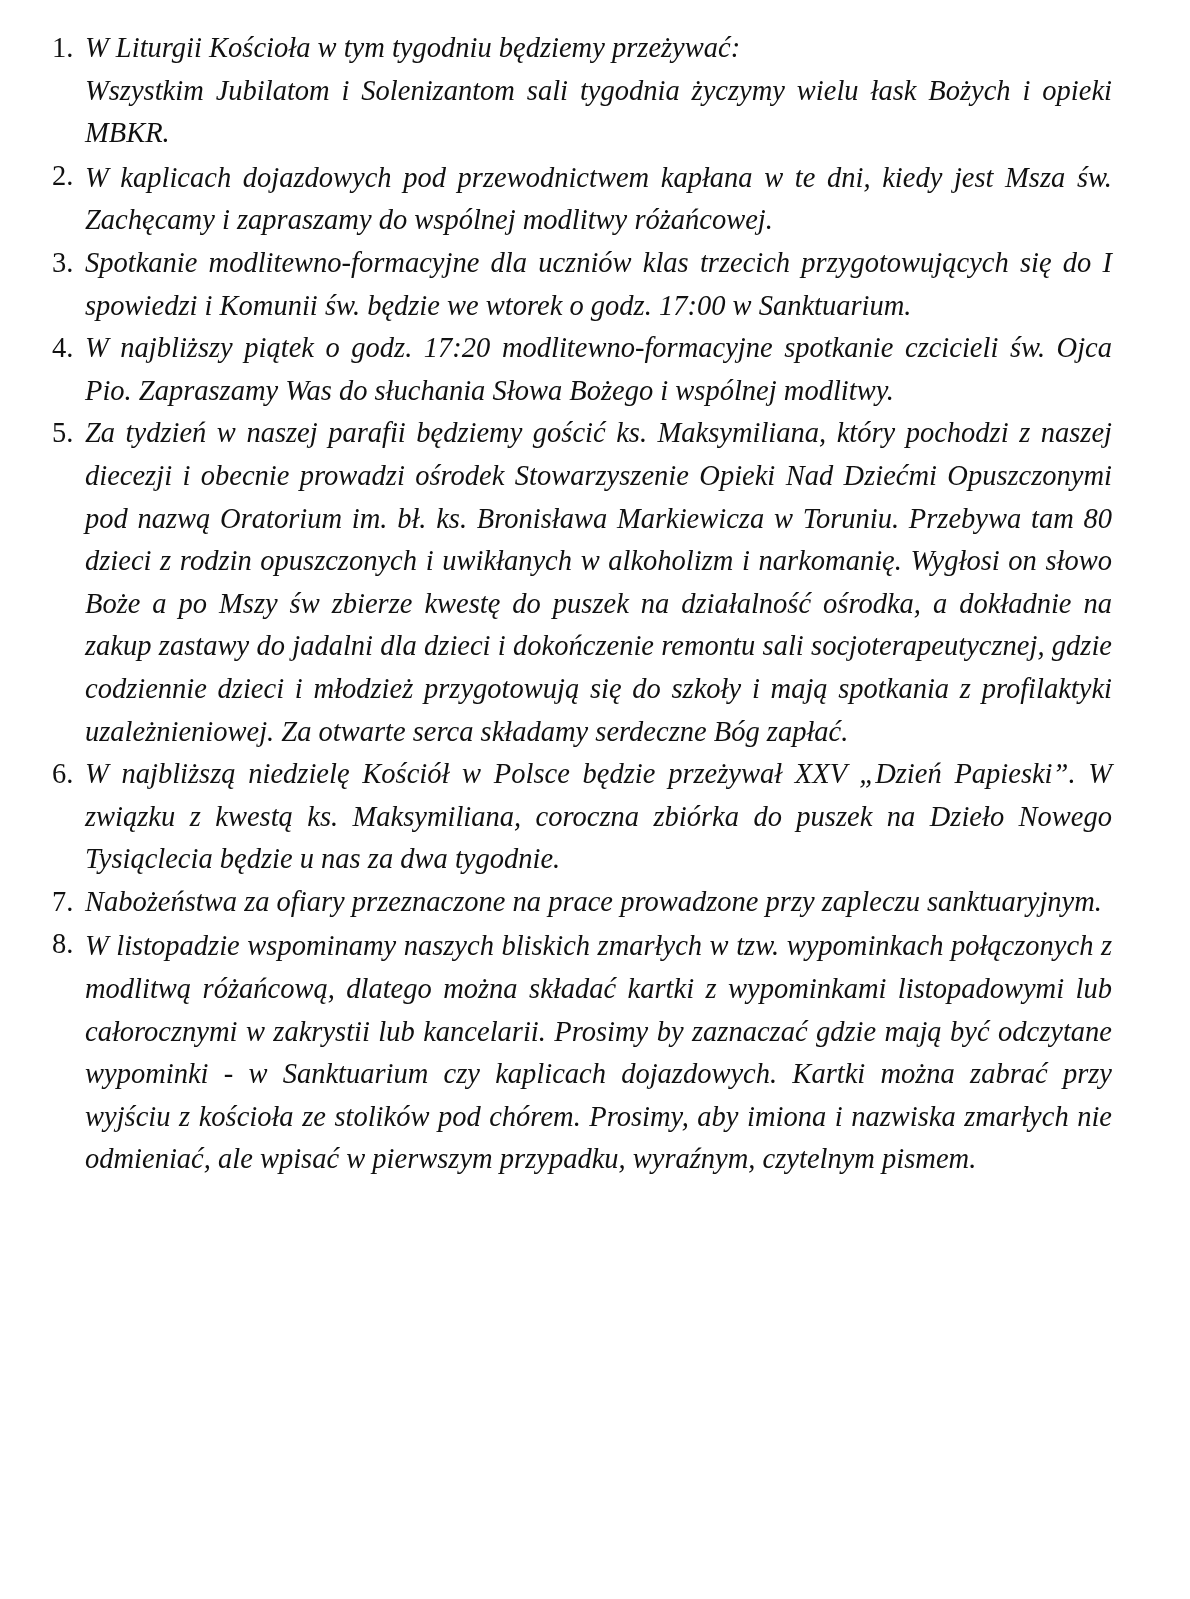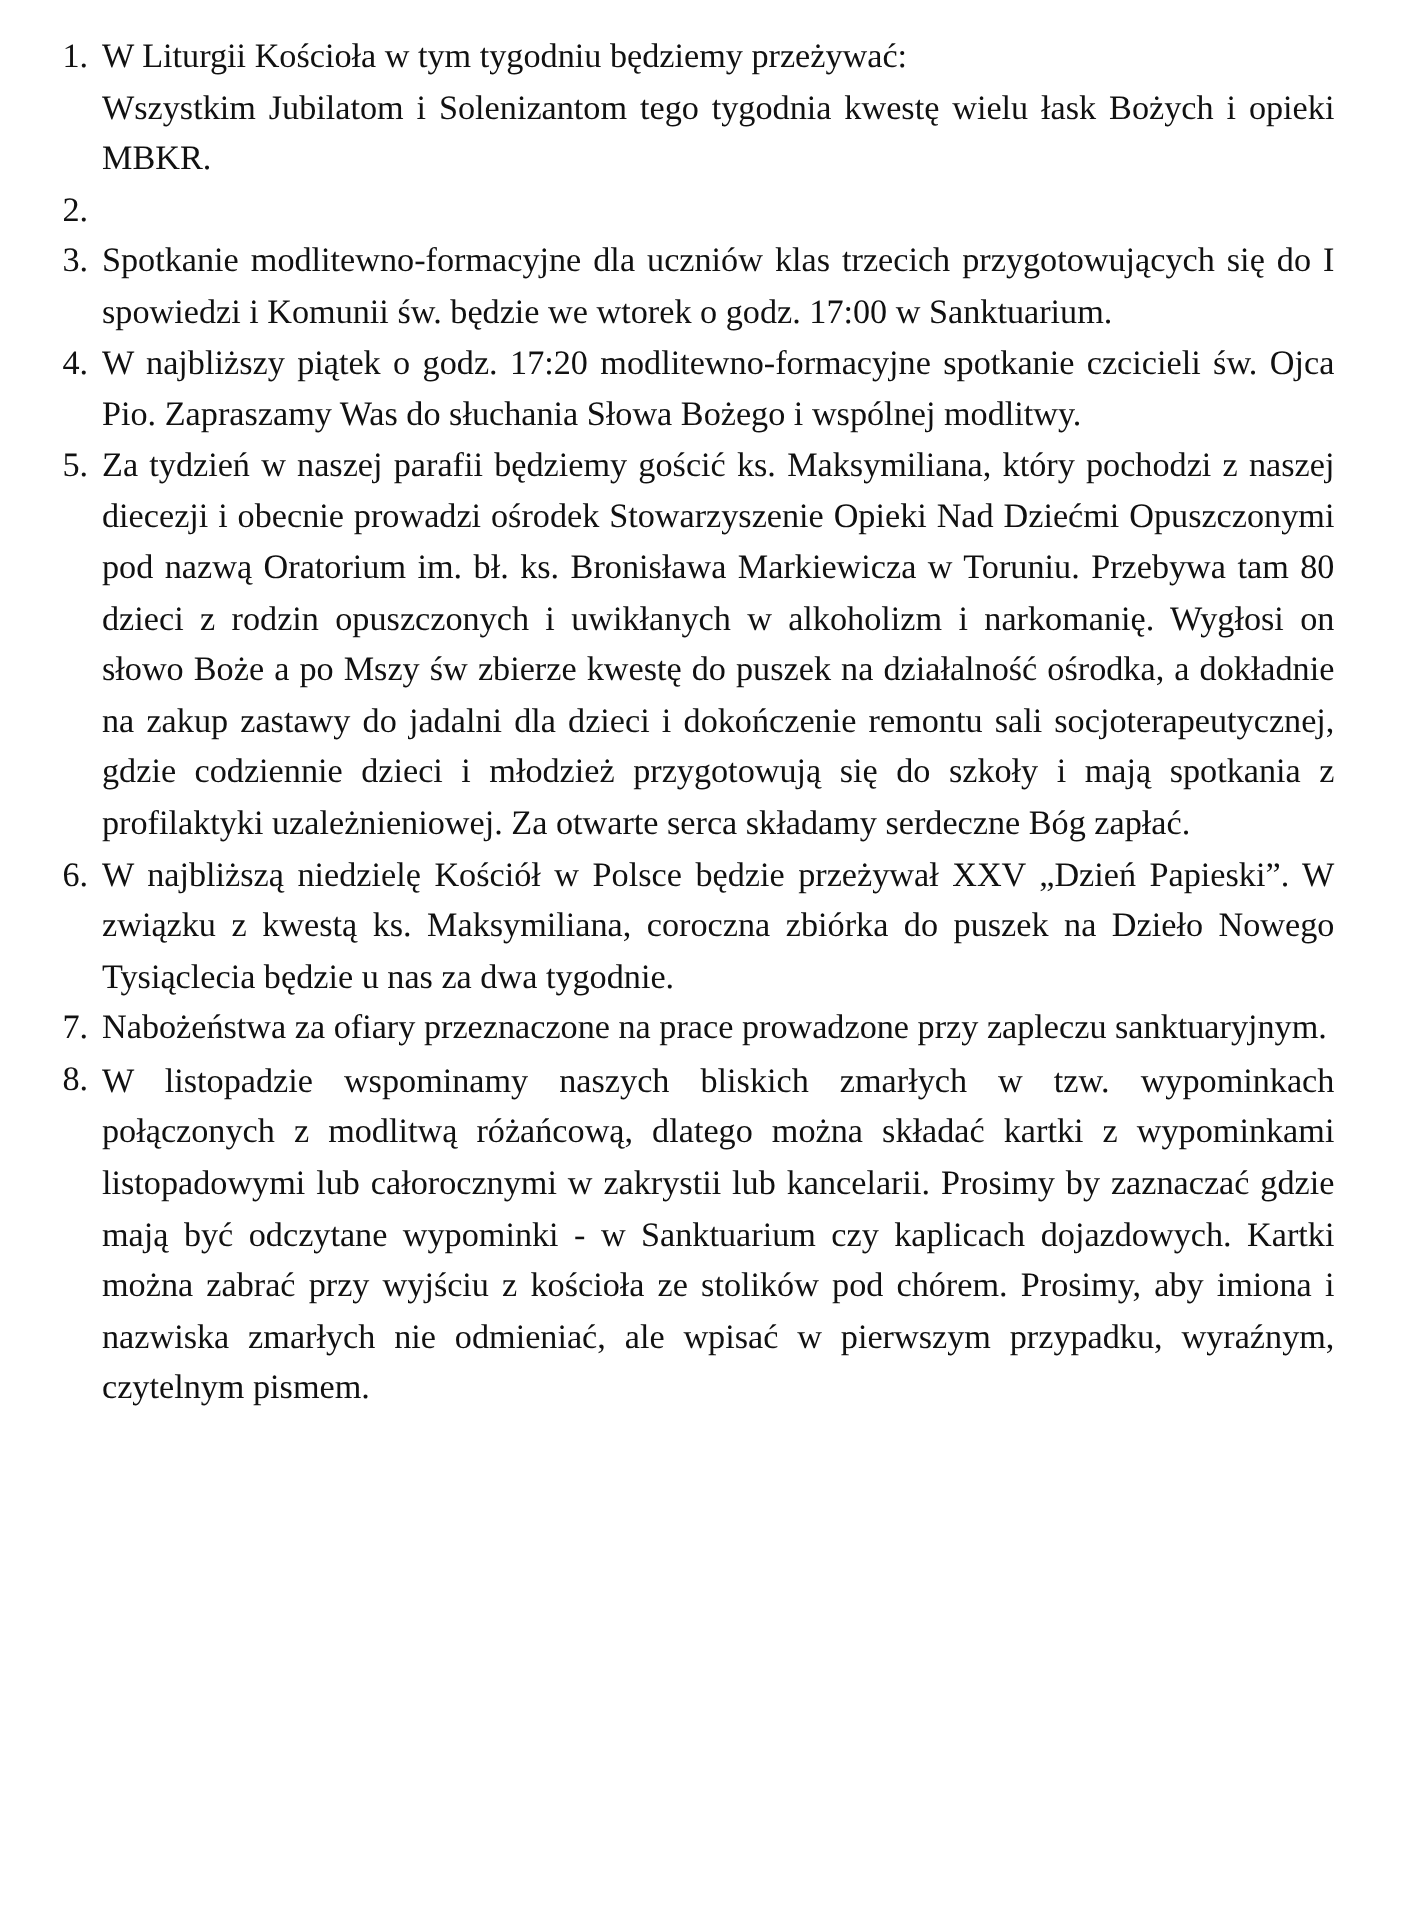--- a/index.html
+++ b/index.html
@@ -6,43 +6,44 @@
   body {
     width: 1190px; height: 1599px; overflow: hidden;
     font-family: "Liberation Serif", "DejaVu Serif", serif;
     color: #111111;
     font-size: 28.5px;
     line-height: 42.6px;
   }
   .page { position: relative; padding: 27px 78px 0 52px; }
   .item { display: flex; align-items: flex-start; }
   .num { width: 33px; flex: 0 0 33px; text-align: left; }
-  .body { flex: 1; }
+  .body { flex: 1; font-style: italic; }
   .para { text-align: justify; text-align-last: left; }
   .gap { margin-top: 2px; }
   .bullet-line { padding-left: 24px; white-space: pre; }
   .arrow { font-size: 18px; display: inline-block; vertical-align: 3px; margin-right: 10px; }
   .tab { display: inline-block; width: 138px; }
 </style>
 </head>
 <body>
 
 <div class="page">
 
   <div class="item">
     <div class="num">1.</div>
     <div class="body">
       <div class="para">W Liturgii Kościoła w tym tygodniu będziemy przeżywać:</div>
-      <div class="para">Wszystkim Jubilatom i Solenizantom tego tygodnia kwestę wielu łask Bożych i opieki MBKR.</div>
+      <div class="para">Wszystkim Jubilatom i Solenizantom sali tygodnia życzymy wielu łask Bożych i opieki MBKR.</div>
     </div>
   </div>
 
   <div class="item">
     <div class="num">2.</div>
     <div class="body">
+      <div class="para gap">W kaplicach dojazdowych pod przewodnictwem kapłana w te dni, kiedy jest Msza św. Zachęcamy i zapraszamy do wspólnej modlitwy różańcowej.</div>
     </div>
   </div>
 
   <div class="item">
     <div class="num">3.</div>
     <div class="body">
       <div class="para">Spotkanie modlitewno-formacyjne dla uczniów klas trzecich przygotowujących się do I spowiedzi i Komunii św. będzie we wtorek o godz. 17:00 w Sanktuarium.</div>
     </div>
   </div>
 

